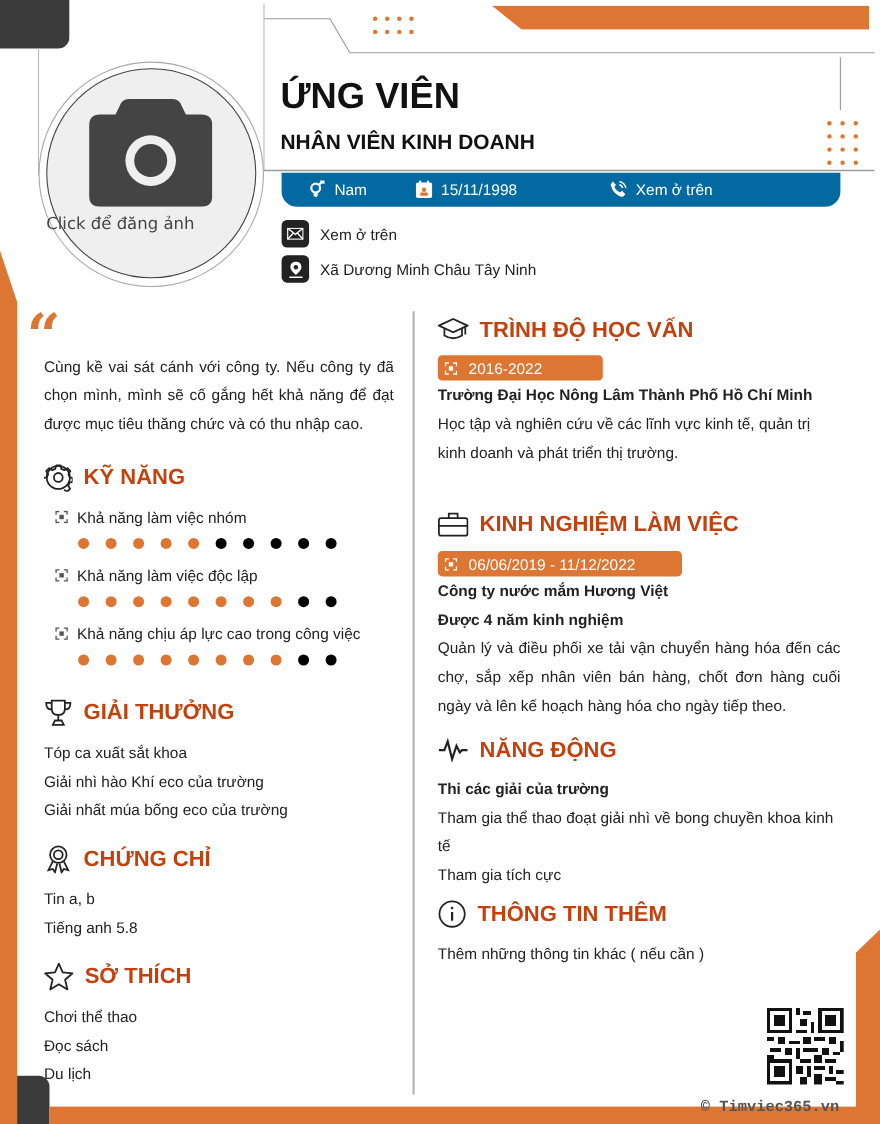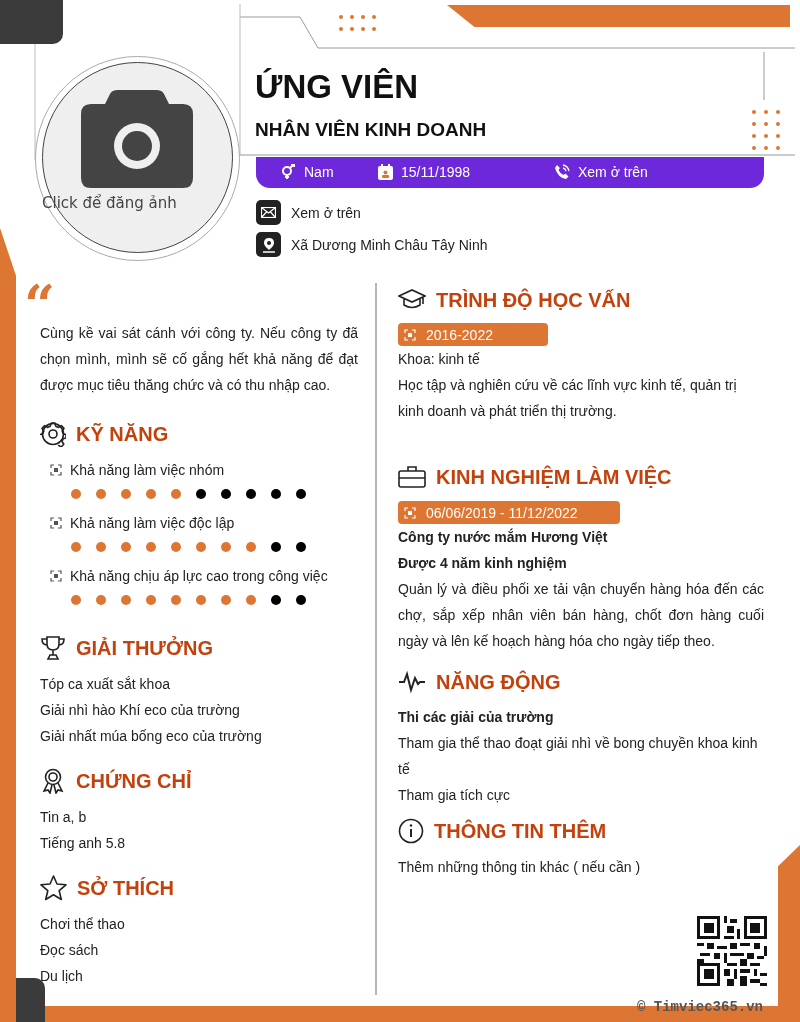--- a/index.html
+++ b/index.html
@@ -24,21 +24,21 @@
   
   .photo-ring { left: 35px; top: 56px; width: 205px; height: 205px; border-radius: 50%; border: 1px solid #aaa; }
   .photo { left: 42px; top: 62px; width: 191px; height: 191px; border-radius: 50%; background: #efefef; border: 1.5px solid #444; }
   .camera { left: 81px; top: 90px; width: 112px; height: 98px; }
   .photo-label { left: 42px; top: 194px; width: 191px; font-family: "DejaVu Sans", sans-serif; font-size: 15px; color: #444; }
 
   
   .name { left: 255px; top: 68px; font-size: 33px; font-weight: bold; color: #111; }
   .job { left: 255px; top: 119px; font-size: 19px; font-weight: bold; color: #111; }
 
-  .infobar { left: 256px; top: 157px; width: 508px; height: 31px; background: #6d28d9; border-radius: 0 0 14px 14px; color: #fff; font-size: 14px; }
+  .infobar { left: 256px; top: 157px; width: 508px; height: 31px; background: #0369a1; border-radius: 0 0 14px 14px; color: #fff; font-size: 14px; }
   .infobar .item { position: absolute; top: 7px; display: flex; align-items: center; gap: 8px; }
   .infobar svg { fill: #fff; }
 
   .contact { left: 256px; display: flex; align-items: center; gap: 10px; font-size: 14px; color: #222; }
   .contact .ibox { width: 25px; height: 25px; background: #222; border-radius: 5px; display: flex; align-items: center; justify-content: center; }
 
   
   .vdiv { left: 375px; top: 283px; width: 2px; height: 712px; background: #b5b5b5; }
 
   
@@ -289,21 +289,21 @@
   <span>TRÌNH ĐỘ HỌC VẤN</span>
 </div>
 <div class="abs date-pill" style="left:398px;top:323px;width:150px">
   <svg class="bullet-ic" viewBox="0 0 12 12">
       <path d="M1 4 V1 H4 M8 1 H11 V4 M11 8 V11 H8 M4 11 H1 V8" stroke="#fff" fill="none" stroke-width="1.2"></path>
       <rect x="4" y="4" width="4" height="4" fill="#fff"></rect>
     </svg>
   <span>2016-2022</span>
 </div>
 <div class="abs rtext" style="top:346px">
-  <div>Khoa: kinh tế</div>
+  <div class="bold">Trường Đại Học Nông Lâm Thành Phố Hồ Chí Minh</div>
   <div>Học tập và nghiên cứu về các lĩnh vực kinh tế, quản trị kinh doanh và phát triển thị trường.</div>
 </div>
 
 <div class="abs sec-title" style="left:398px;top:465px">
   <svg width="28" height="24" viewBox="0 0 28 24">
     <rect x="1" y="6" width="26" height="16" rx="2"></rect>
       <path d="M10 6 V2 H18 V6 M1 13 H27"></path>
   </svg>
   <span>KINH NGHIỆM LÀM VIỆC</span>
 </div>

